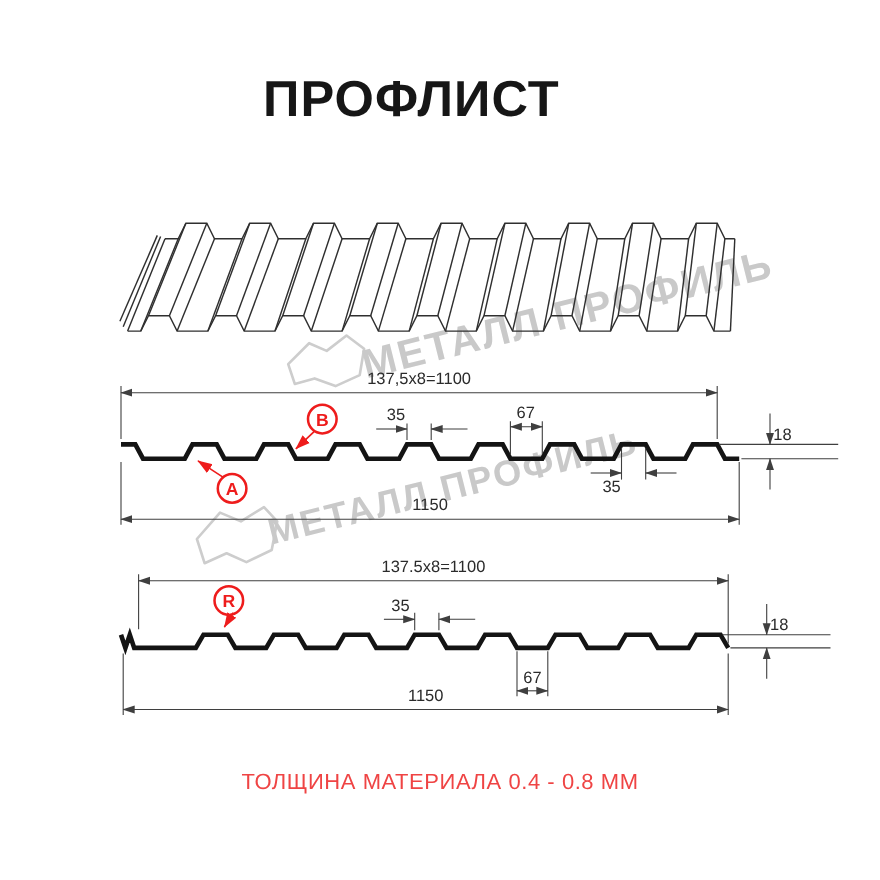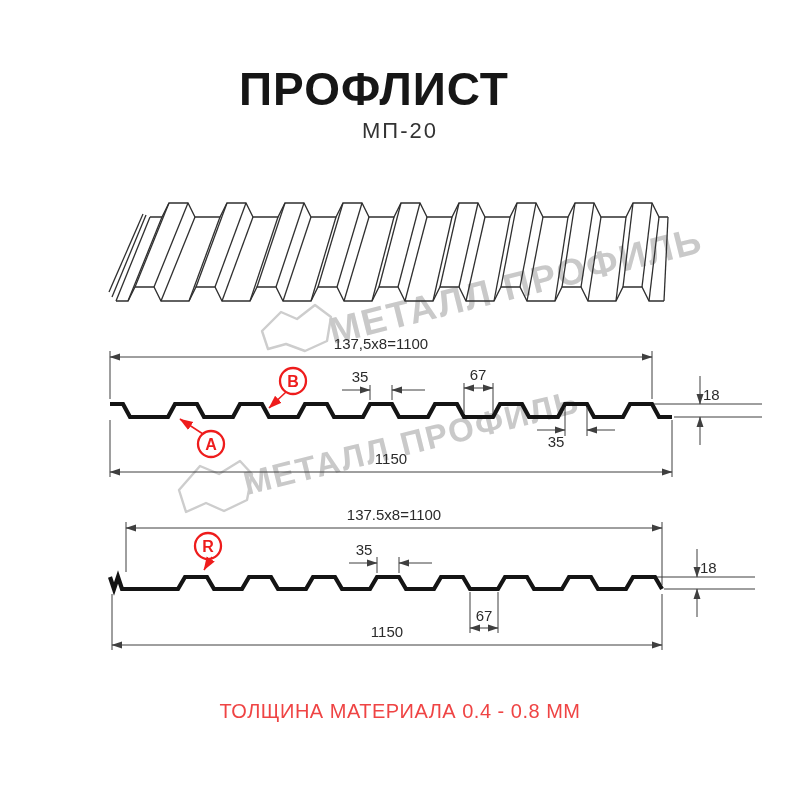--- a/index.html
+++ b/index.html
@@ -26,21 +26,20 @@
   .wm1{font-size:37px;}
   .wm2{font-size:33px;}
   .wm-logo{stroke:#cdcdcd;stroke-width:2.4;fill:none;stroke-linejoin:round;}
 </style>
 </head>
 <body>
 
 <div class="page">
 
   <div class="title">ПРОФЛИСТ</div>
-  <div class="subtitle">МП-20</div>
 
   <svg width="800" height="800" viewBox="0 0 800 800">
     <defs>
       <marker id="arr" viewBox="0 0 10 10" refX="9.5" refY="5" markerWidth="11" markerHeight="11" orient="auto-start-reverse">
         <path d="M0,1.7 L10,5 L0,8.3 Z" fill="#3f3f3f"></path>
       </marker>
       <marker id="arrRed" viewBox="0 0 10 10" refX="9.5" refY="5" markerWidth="9" markerHeight="9" orient="auto-start-reverse">
         <path d="M0,1.5 L10,5 L0,8.5 Z" fill="#ee1c1c"></path>
       </marker>
     </defs>

